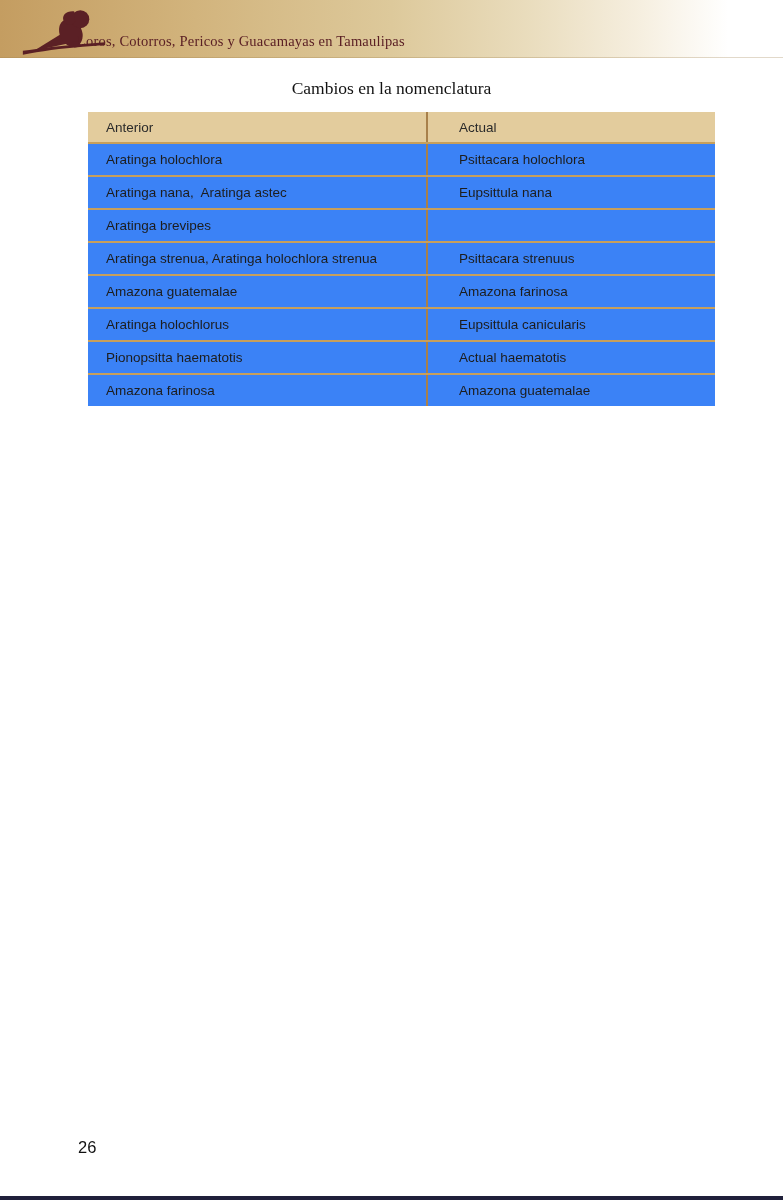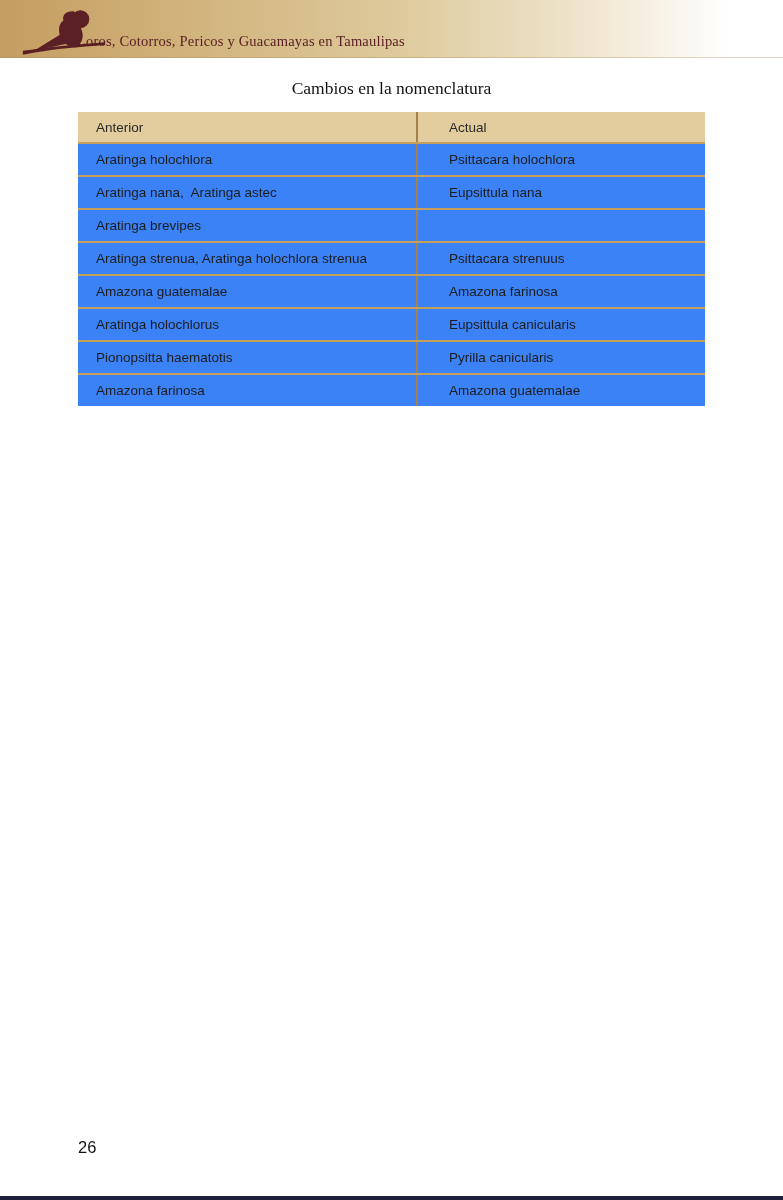--- a/index.html
+++ b/index.html
@@ -35,21 +35,21 @@
   .title {
     position: absolute; top: 78px; left: 0;
     width: 100%; text-align: center;
     font-family: "Liberation Serif", serif;
     font-size: 17.5px; font-weight: normal;
     color: #121212; margin: 0;
   }
 
   
   .table {
-    position: absolute; left: 78px; top: 112px;
+    position: absolute; left: 88px; top: 112px;
     width: 627px;
   }
   .trow {
     display: flex; height: 31px;
     border-bottom: 2px solid #c79f5c;
     background: #3b82f6;
   }
   .trow.thead {
     height: 30px;
     background: #e3cc9d;
@@ -129,21 +129,21 @@
       <div class="trow">
         <div class="cell c1">Amazona guatemalae</div>
         <div class="cell c2">Amazona farinosa</div>
       </div>
       <div class="trow">
         <div class="cell c1">Aratinga holochlorus</div>
         <div class="cell c2">Eupsittula canicularis</div>
       </div>
       <div class="trow">
         <div class="cell c1">Pionopsitta haematotis</div>
-        <div class="cell c2">Pyrilla canicularis</div>
+        <div class="cell c2">Actual haematotis</div>
       </div>
       <div class="trow">
         <div class="cell c1">Amazona farinosa</div>
         <div class="cell c2">Amazona guatemalae</div>
       </div>
     </div>
 </div>
 
 <div class="pagenum">26</div>
 

